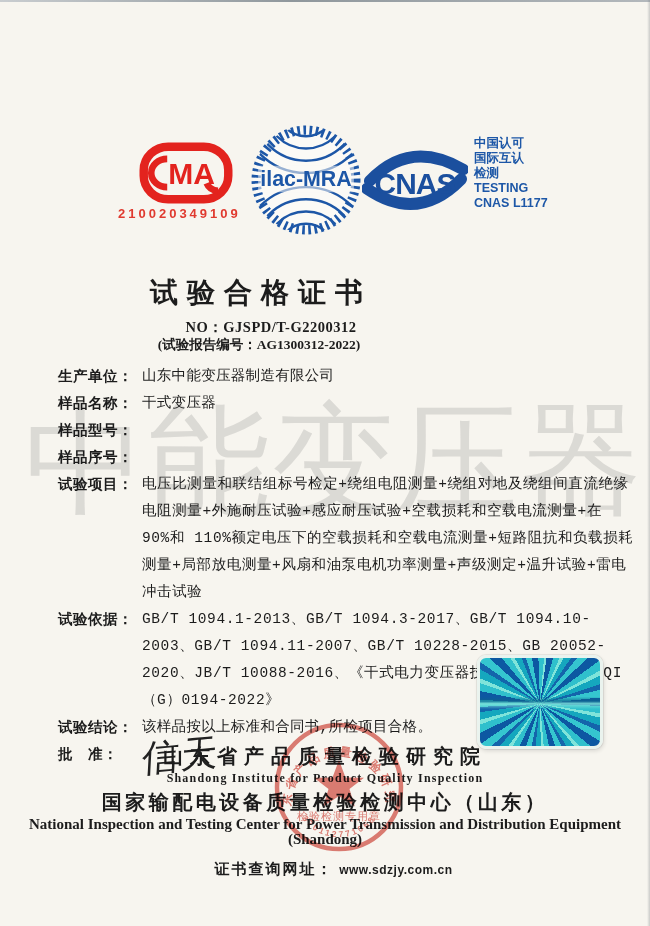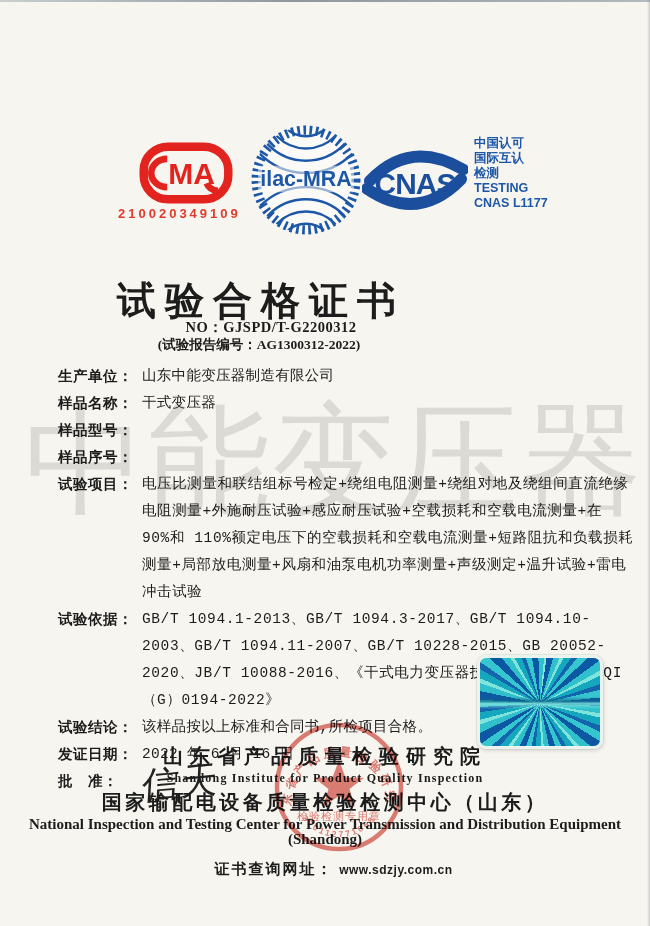--- a/index.html
+++ b/index.html
@@ -28,21 +28,21 @@
     color:#e03a2f;font-size:13px;letter-spacing:3px;
     font-family:"Liberation Sans","DejaVu Sans",sans-serif;font-weight:bold;}
   .ilac{position:absolute;left:250px;top:4px;width:112px;height:112px;}
   .cnas-swoosh{position:absolute;left:362px;top:28px;width:106px;height:68px;}
   .cnas-text{position:absolute;left:474px;top:16px;line-height:15px;
     color:#1d57a7;font-size:12.5px;font-weight:bold;
     font-family:"Liberation Sans","DejaVu Sans",sans-serif;}
 
   
   .title{position:absolute;top:274px;left:0;width:522px;text-align:center;z-index:2;
-    font-size:39px;font-weight:bold;letter-spacing:9px;}
+    font-size:28px;font-weight:bold;letter-spacing:9px;}
   .cert-no{position:absolute;top:318px;left:0;width:542px;text-align:center;z-index:2;
     font-size:14.5px;font-weight:bold;letter-spacing:.5px;}
   .report-no{position:absolute;top:336px;left:0;width:518px;text-align:center;z-index:2;
     font-size:13.5px;font-weight:bold;}
 
   
   .fields{position:absolute;top:363px;left:58px;width:578px;z-index:2;}
   .row{display:flex;align-items:flex-start;line-height:27px;font-size:14.5px;}
   .row-label{width:84px;flex:none;font-weight:bold;letter-spacing:.5px;}
   .row-value{flex:1;font-weight:500;letter-spacing:.3px;font-family:Liberation Mono, monospace;}
@@ -161,24 +161,20 @@
     </div>
     <div class="row">
       <span class="row-label">试验依据：</span>
       <span class="row-value wide">GB/T 1094.1-2013、GB/T 1094.3-2017、GB/T 1094.10-2003、GB/T 1094.11-2007、GB/T 10228-2015、GB 20052-2020、JB/T 10088-2016、《干式电力变压器技术服务合同书-SDQI（G）0194-2022》</span>
     </div>
     <div class="row">
       <span class="row-label">试验结论：</span>
       <span class="row-value">该样品按以上标准和合同书,所检项目合格。</span>
     </div>
     <div class="row">
-      <span class="row-label">发证日期：</span>
-      <span class="row-value">2022 年 6 月 16 日</span>
-    </div>
-    <div class="row">
       <span class="row-label">批　准：</span>
       <span class="row-value">
         <span class="signature">信天</span>
       </span>
     </div>
   </div>
 
   <div class="hologram"></div>
 
   <div class="footer">

